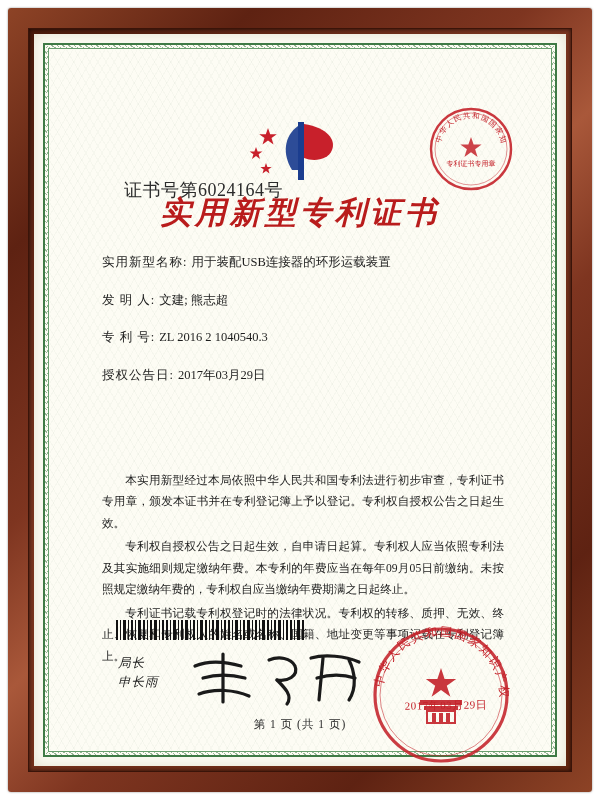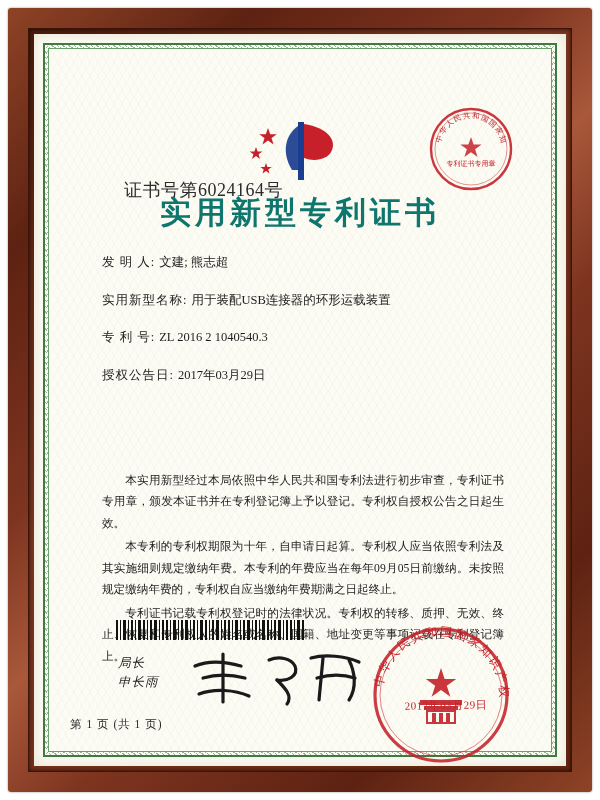--- a/index.html
+++ b/index.html
@@ -123,22 +123,23 @@
   }
 
   .doc-title {
     position: absolute;
     left: 0; right: 0;
     top: 134px;
     text-align: center;
     font-size: 31px;
     font-weight: bold;
     letter-spacing: 4px;
-    color: #0f766e;
+    color: #b91c1c;
     font-family: "DejaVu Serif", serif;
+    font-style: italic;
   }
 
   .fields {
     position: absolute;
     left: 44px;
     right: 36px;
     top: 196px;
   }
   .field {
     font-size: 12.5px;
@@ -208,23 +209,23 @@
     width: 120px;
     text-align: center;
     font-size: 11px;
     color: #c4222a;
     letter-spacing: 0.5px;
     transform: rotate(-1deg);
   }
 
   .page-no {
     position: absolute;
-    left: 12px; right: 0;
+    left: 0; right: 0;
     bottom: 12px;
-    text-align: left;
+    text-align: center;
     font-size: 11.5px;
     color: #2b2b2b;
     letter-spacing: 1px;
   }
 </style>
 </head>
 <body>
 
 <div class="frame-outer">
   <div class="frame-inner-bevel"></div>
@@ -264,36 +265,36 @@
             <textPath href="#arcTop" startOffset="6%">中华人民共和国国家知识产权局</textPath>
           </text>
           <text x="43" y="60" text-anchor="middle" font-size="7" fill="#c4222a" font-family="DejaVu Serif, serif">专利证书专用章</text>
         </svg>
       </div>
 
       <div class="doc-title">实用新型专利证书</div>
 
       <div class="fields">
         <div class="field">
-          <span class="lbl">发 明 人:</span><span class="val">文建; 熊志超</span>
+          <span class="lbl">实用新型名称:</span><span class="val">用于装配USB连接器的环形运载装置</span>
         </div>
         <div class="field">
-          <span class="lbl">实用新型名称:</span><span class="val">用于装配USB连接器的环形运载装置</span>
+          <span class="lbl">发 明 人:</span><span class="val">文建; 熊志超</span>
         </div>
         <div class="field">
           <span class="lbl">专 利 号:</span><span class="val">ZL 2016 2 1040540.3</span>
         </div>
         <div class="field">
           <span class="lbl">授权公告日:</span><span class="val">2017年03月29日</span>
         </div>
       </div>
 
       <div class="body-text">
         <p>本实用新型经过本局依照中华人民共和国专利法进行初步审查，专利证书专用章，颁发本证书并在专利登记簿上予以登记。专利权自授权公告之日起生效。</p>
-        <p>本专利的专利权期限为十年，自申请日起算。专利权人应当依照专利法及其实施细则规定缴纳年费。本专利的年费应当在每年09月05日前缴纳。未按照规定缴纳年费的，专利权自应当缴纳年费期满之日起终止。</p>
+        <p>专利权自授权公告之日起生效，自申请日起算。专利权人应当依照专利法及其实施细则规定缴纳年费。本专利的年费应当在每年09月05日前缴纳。未按照规定缴纳年费的，专利权自应当缴纳年费期满之日起终止。</p>
         <p>专利证书记载专利权登记时的法律状况。专利权的转移、质押、无效、终止、恢复和专利权人的姓名或名称、国籍、地址变更等事项记载在专利登记簿上。</p>
       </div>
 
       <div class="barcode">
         <svg viewBox="0 0 190 20" width="190" height="20" preserveAspectRatio="none">
           <g fill="#111">
             <rect x="0" y="0" width="2" height="20"></rect>
               <rect x="4" y="0" width="1" height="20"></rect>
             <rect x="7" y="0" width="3" height="20"></rect>
               <rect x="12" y="0" width="1" height="20"></rect>

